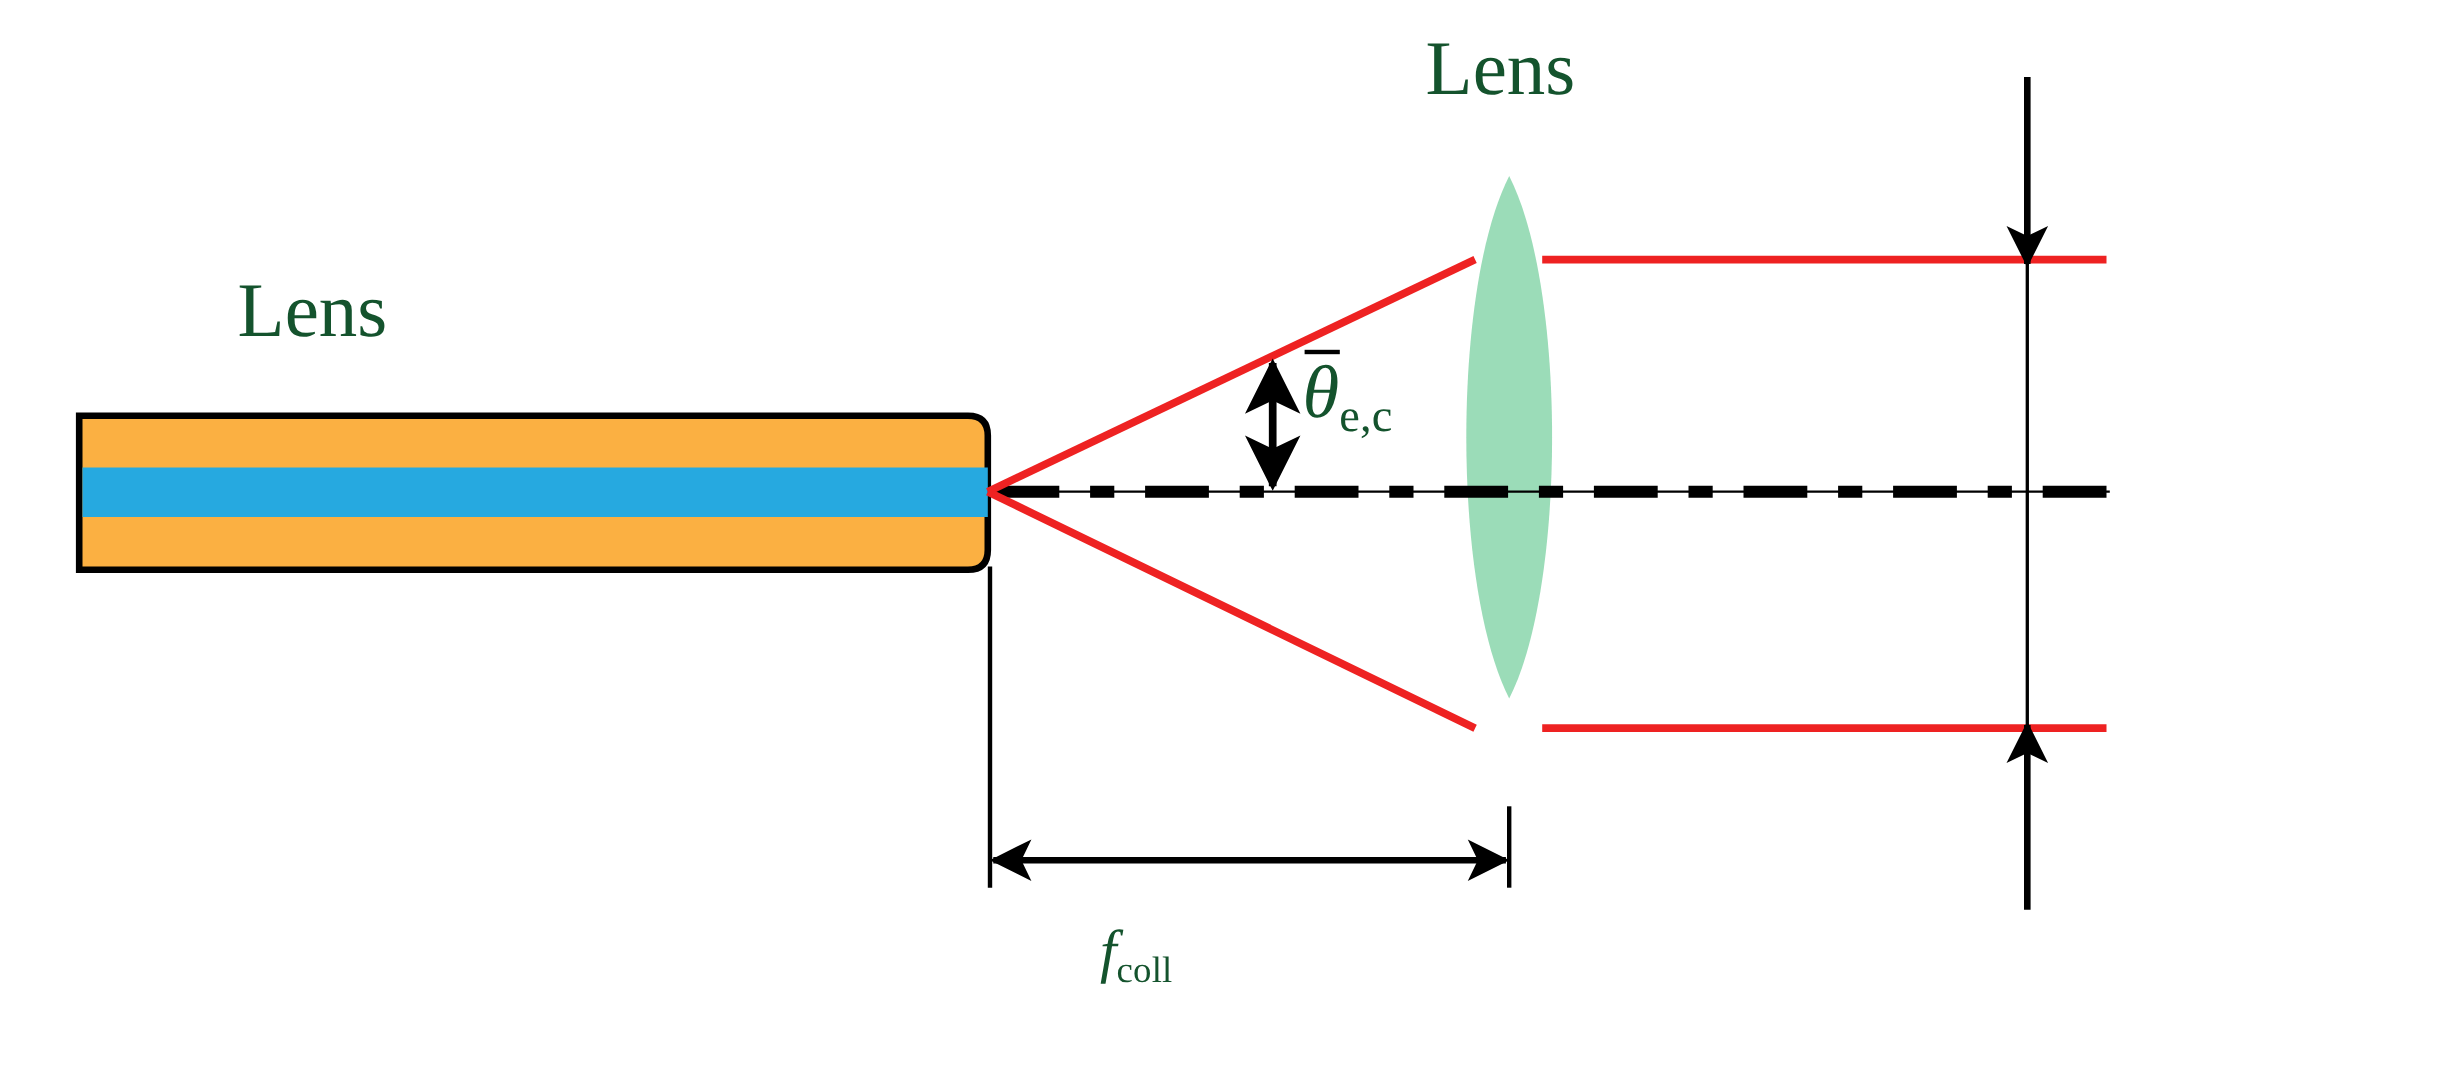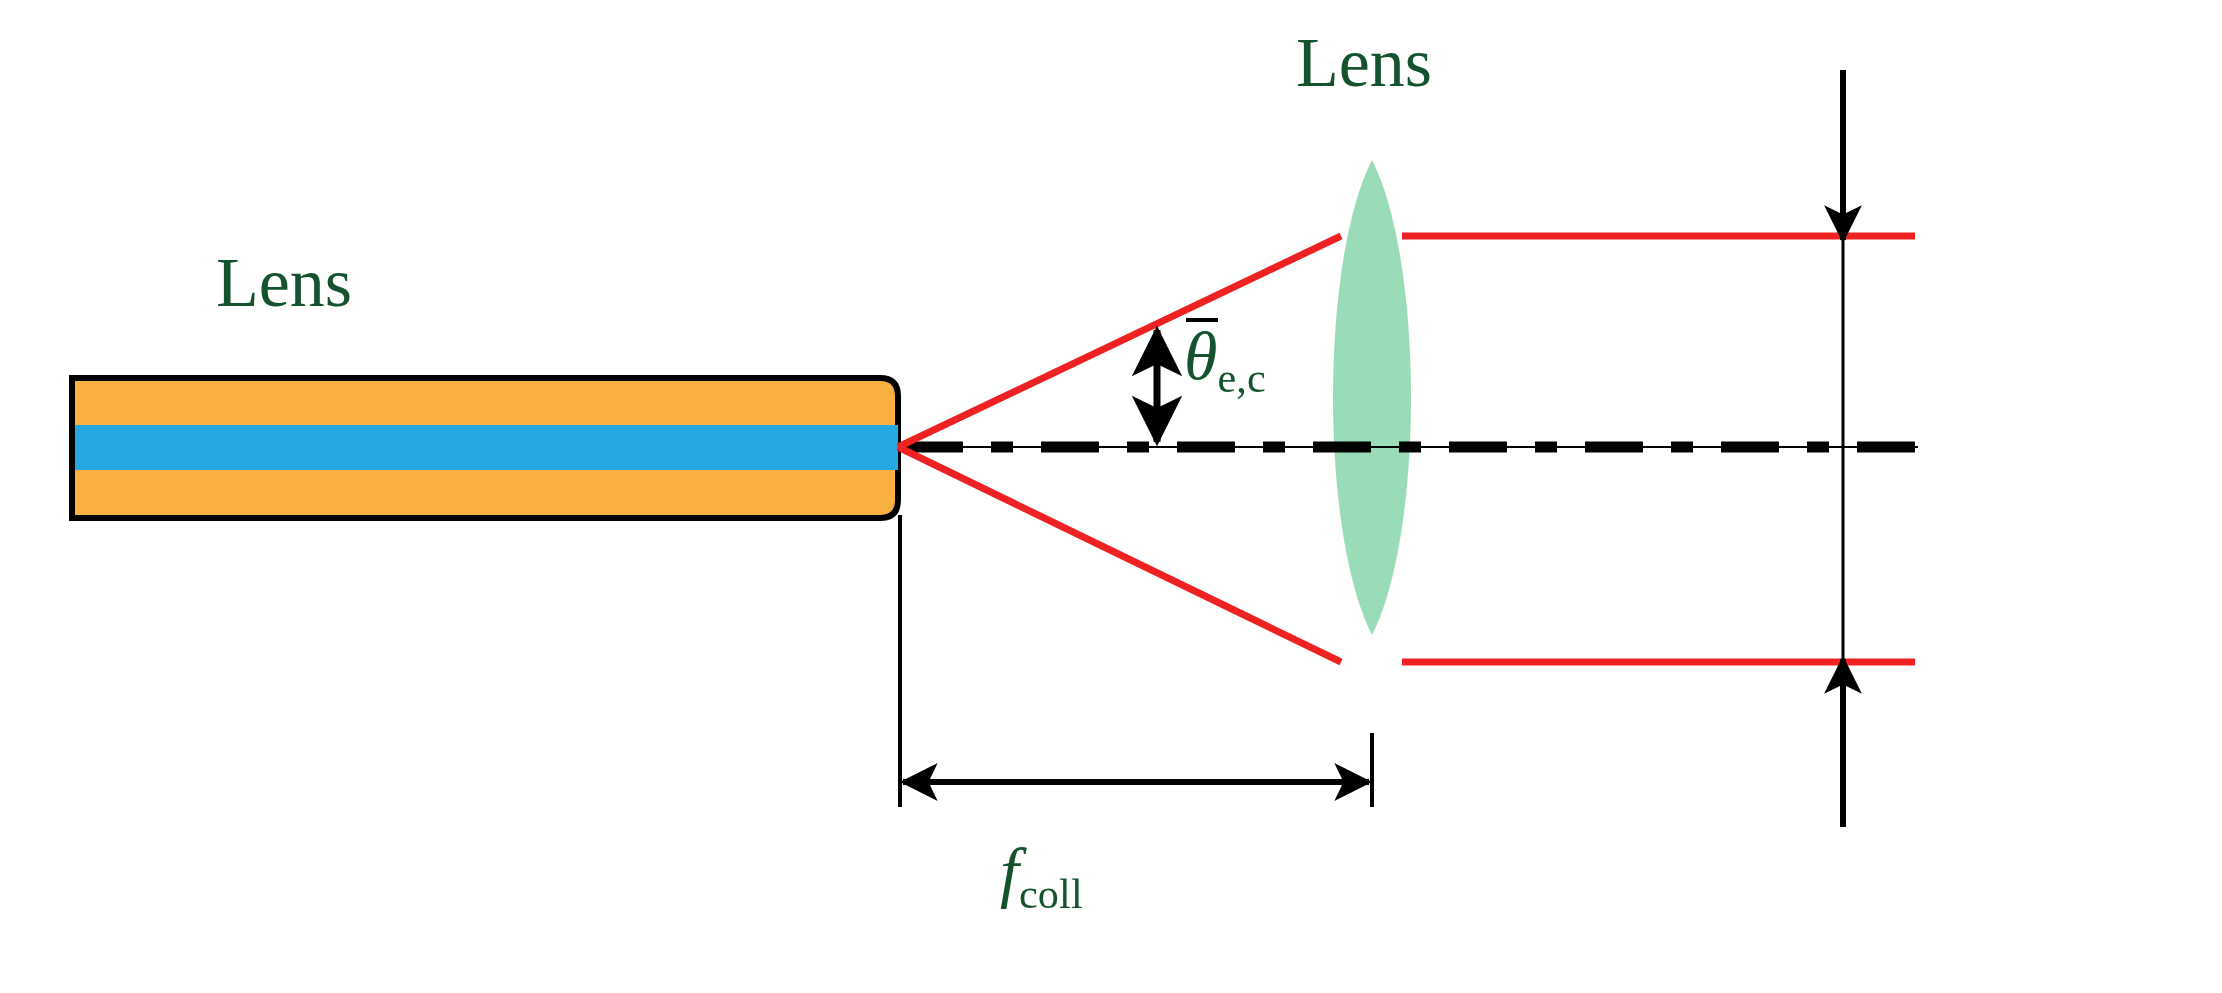--- a/index.html
+++ b/index.html
@@ -71,21 +71,21 @@
     position: absolute;
     left: 6%;
     right: -2%;
     top: -0.06em;
     height: 4px;
     background: #000;
   }
   #label-fcoll {
     left: 1000px;
     top: 838px;
-    font-size: 68px;
+    font-size: 54px;
   }
   #label-wcoll {
     left: 1958px;
     top: 398px;
     font-size: 78px;
   }
 </style>
 </head>
 <body>
 

